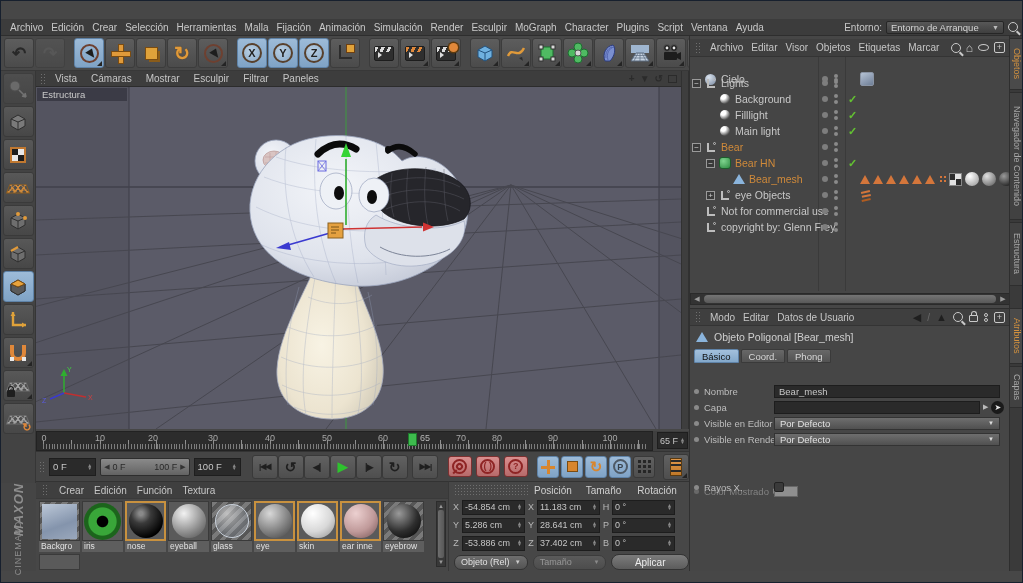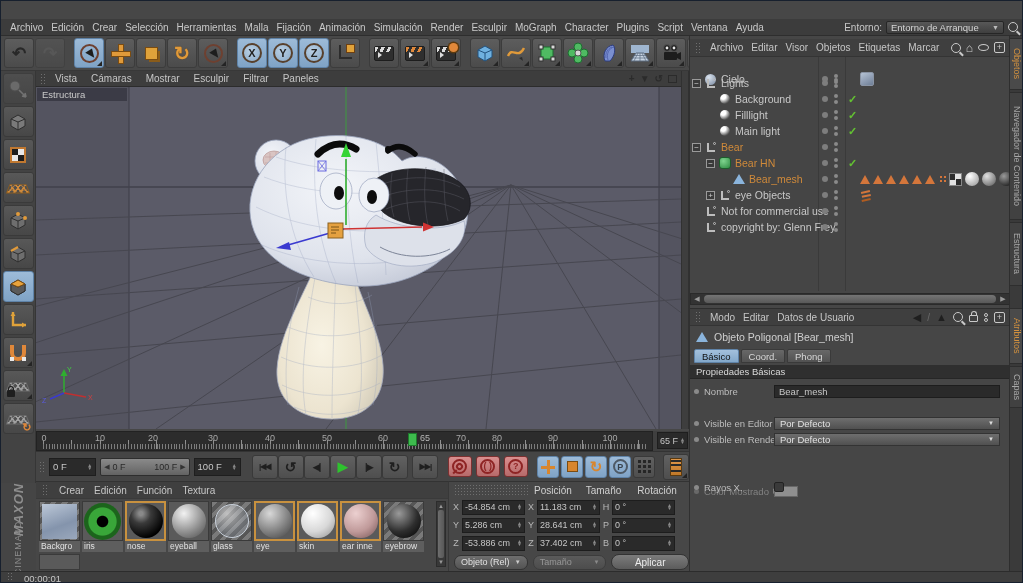--- a/index.html
+++ b/index.html
@@ -1097,34 +1097,40 @@
       <span class="ico-poly"></span>
       <span>Objeto Poligonal [Bear_mesh]</span>
     </div>
 
     <div class="amtabs">
       <span class="atab active">Básico</span>
       <span class="atab">Coord.</span>
       <span class="atab">Phong</span>
     </div>
 
-    <div class="asection">
-        <span>Propiedades Básicas</span>
-      </div>
 
     <div class="arow" style="top:347px">
       <span class="ab abullet"></span>
       <span class="alabel">Nombre</span>
       <span class="actrl" style="left:84px">
           <span class="afield">
             <span>Bear_mesh</span>
           </span>
         </span>
     </div>
 
+    <div class="arow" style="top:363px">
+      <span class="abullet"></span>
+      <span class="alabel">Capa</span>
+      <span class="actrl" style="left:84px">
+        <span class="afield capafield"></span>
+        <span style="color:#bbb;font-size:7px">▶</span>
+        <span class="circcursor">➤</span>
+      </span>
+    </div>
 
     <div class="arow" style="top:379px">
       <span class="abullet"></span>
       <span class="alabel">Visible en Editor</span>
       <span class="actrl" style="left:84px">
           <span class="adrop">
             <span>Por Defecto</span>
             <span class="ddarrow">▼</span>
           </span>
         </span>
@@ -1161,18 +1167,14 @@
 
     <div class="sidetabs">
       <span class="stab active" style="top:2px;height:52px">Objetos</span>
       <span class="stab" style="top:56px;height:128px">Navegador de Contenido</span>
       <span class="stab" style="top:186px;height:64px">Estructura</span>
       <span class="stab active" style="top:272px;height:56px">Atributos</span>
       <span class="stab" style="top:330px;height:42px">Capas</span>
     </div>
   </div>
 
-  <div class="abs statusbar">
-    <span class="grip"></span>
-    <span>00:00:01</span>
-  </div>
 
 </div>
 
 </body></html>

